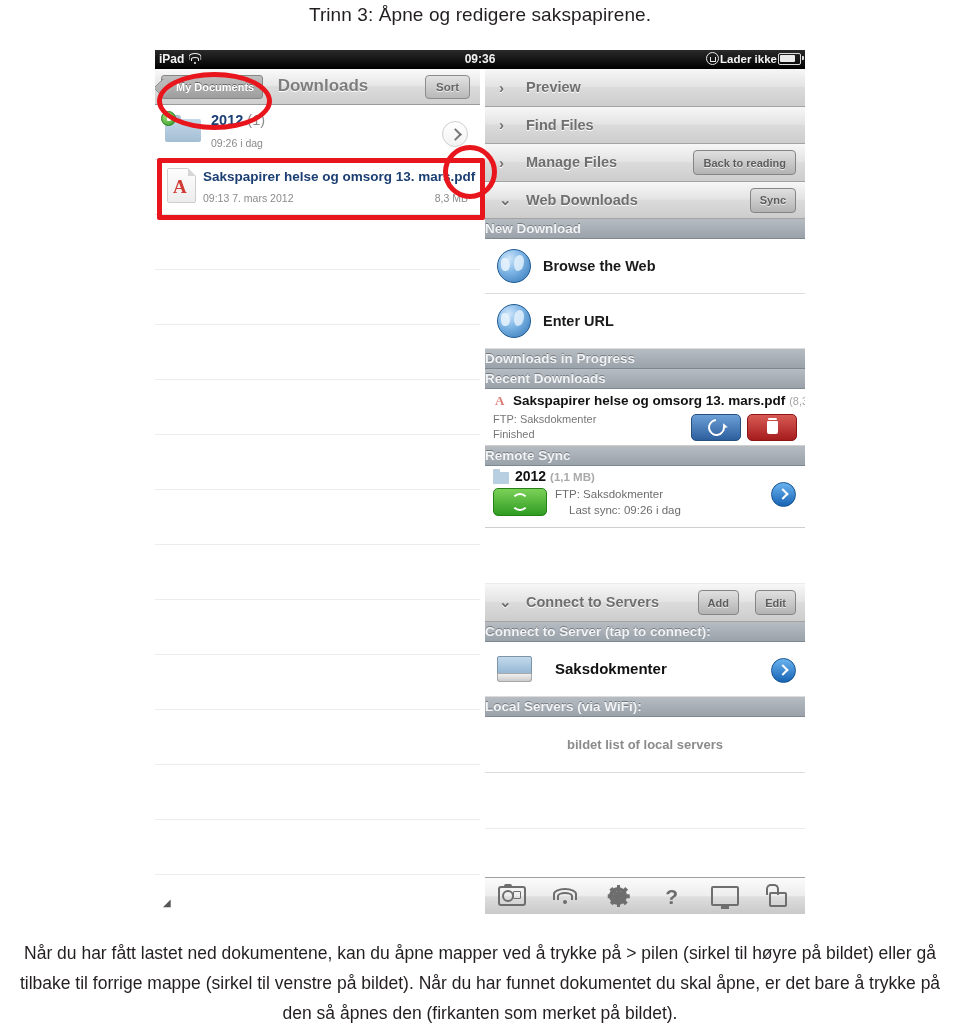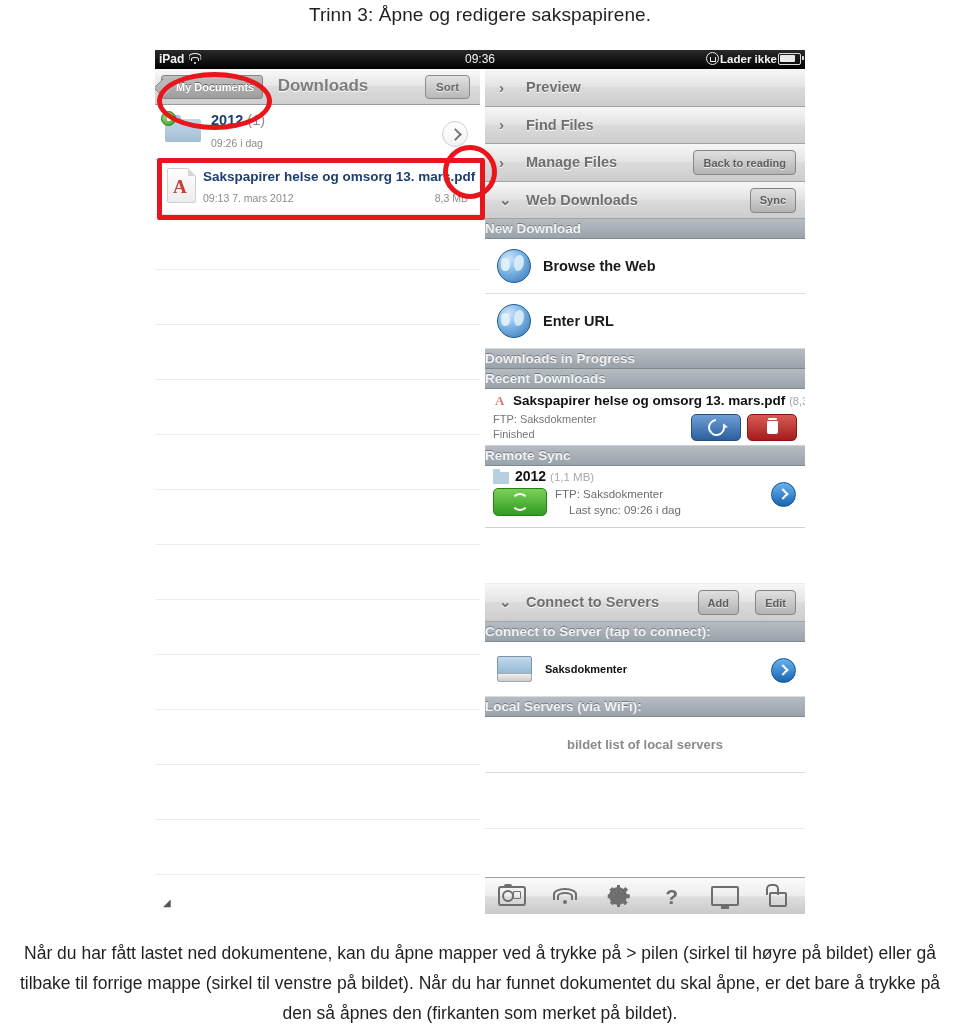--- a/index.html
+++ b/index.html
@@ -26,21 +26,21 @@
     background:#ffffff;overflow:hidden;
   }
 
   
   .statusbar{
     position:absolute;left:0;top:0;width:650px;height:19px;
     background:linear-gradient(#2a2a2a,#000000);
     color:#f2f2f2;font-size:11.5px;
   }
   .sb-left{position:absolute;left:4px;top:2px;display:flex;align-items:center;gap:4px;font-weight:bold;font-size:12px;}
-  .sb-center{position:absolute;left:0;top:2px;width:650px;text-align:center;font-weight:normal;font-size:12px;}
+  .sb-center{position:absolute;left:0;top:2px;width:650px;text-align:center;font-weight:bold;font-size:12px;}
   .sb-right{position:absolute;right:4px;top:2px;display:flex;align-items:center;gap:1px;font-weight:bold;font-size:11.5px;}
   .wifi-ico{display:inline-block;width:13px;height:10px;position:relative;}
   .wifi-ico i{position:absolute;border:1.6px solid #f2f2f2;border-bottom:none;border-radius:50% 50% 0 0;left:50%;transform:translateX(-50%);}
   .wifi-ico i:nth-child(1){width:11px;height:6px;bottom:4px;}
   .wifi-ico i:nth-child(2){width:6px;height:3.5px;bottom:3px;}
   .wifi-ico i:nth-child(3){width:2px;height:2px;bottom:0;background:#f2f2f2;border:none;border-radius:50%;}
   .lock-ico{display:inline-block;width:11px;height:11px;border:1.4px solid #e8e8e8;border-radius:50%;position:relative;}
   .lock-ico::after{content:"";position:absolute;left:3px;top:4px;width:4px;height:4px;border:1.3px solid #e8e8e8;border-top:none;border-radius:0 0 1px 1px;}
   .batt{display:inline-block;width:21px;height:10px;border:1.4px solid #dcdcdc;border-radius:2px;position:relative;}
   .batt::after{content:"";position:absolute;right:-3.5px;top:2.5px;width:2px;height:4px;background:#dcdcdc;border-radius:0 1px 1px 0;}
@@ -168,21 +168,21 @@
   .ib.trash{right:8px;background:linear-gradient(#d85a55,#a51c1c);border:1px solid #8d1414;}
   .ic-refresh{width:13px;height:13px;border:2.2px solid #fff;border-radius:50%;border-top-color:transparent;position:relative;transform:rotate(40deg);}
   .ic-refresh::after{content:"";position:absolute;right:-2px;top:-1px;border-width:4px 3px 0 3px;border-style:solid;border-color:#fff transparent transparent transparent;}
   .ic-trash{width:11px;height:13px;background:#fff;border-radius:1px 1px 2px 2px;position:relative;}
   .ic-trash::before{content:"";position:absolute;left:1px;top:-3.5px;width:9px;height:2px;background:#fff;border-radius:1px;}
 
   .sync-item{position:relative;height:62px;box-sizing:border-box;background:#fff;border-bottom:1px solid #cfcfcf;}
   .sy-folder{position:absolute;left:8px;top:6px;width:16px;height:12px;background:#b7cfe0;border-radius:1px;}
   .sy-folder::before{content:"";position:absolute;left:0;top:-3px;width:7px;height:3px;background:#b7cfe0;border-radius:1px 1px 0 0;}
   .sy-title{position:absolute;left:30px;top:2px;font-size:14px;font-weight:bold;color:#111;}
-  .sy-title .sz{color:#a9a9a9;font-weight:normal;font-size:11.5px;}
+  .sy-title .sz{color:#a9a9a9;font-weight:bold;font-size:11.5px;}
   .sy-btn{
     position:absolute;left:8px;top:22px;width:52px;height:26px;border-radius:5px;
     background:linear-gradient(#7cd158,#2f9c22);border:1px solid #258018;
     display:flex;align-items:center;justify-content:center;
   }
   .ic-sync{width:14px;height:14px;border:2.4px solid #fff;border-radius:50%;border-right-color:transparent;border-left-color:transparent;}
   .sy-l1{position:absolute;left:70px;top:22px;font-size:11.5px;color:#6d6d6d;}
   .sy-l2{position:absolute;left:84px;top:38px;font-size:11.5px;color:#6d6d6d;}
   .arrow-blue{
     position:absolute;right:9px;top:16px;width:23px;height:23px;border-radius:50%;
@@ -192,21 +192,21 @@
     content:"";position:absolute;left:7px;top:7px;width:6px;height:6px;
     border-top:2.3px solid #fff;border-right:2.3px solid #fff;transform:rotate(45deg);
   }
 
   .server-row{position:relative;height:55px;box-sizing:border-box;background:#fff;border-bottom:1px solid #dcdcdc;display:flex;align-items:center;}
   .hdd{
     width:33px;height:24px;margin-left:12px;flex:none;position:relative;
     background:linear-gradient(#c3d9ec,#7fa8c9);border:1px solid #7c94a8;border-radius:2px 2px 3px 3px;
   }
   .hdd::after{content:"";position:absolute;left:-1px;bottom:-1px;width:33px;height:7px;background:linear-gradient(#f0f0f0,#cccccc);border:1px solid #a8a8a8;border-radius:0 0 3px 3px;}
-  .server-row .slabel{margin-left:13px;font-size:11px;font-weight:bold;color:#111;}
+  .server-row .slabel{margin-left:23px;font-size:15px;font-weight:bold;color:#111;}
   .reload-row{height:55px;background:#fff;border-bottom:1px solid #dcdcdc;display:flex;align-items:center;justify-content:center;font-size:13px;font-weight:bold;color:#8b8b8b;}
   .blankr{height:55px;background:#fff;border-bottom:1px solid #ececec;}
 
   .toolbar{
     position:absolute;left:0;bottom:0;width:320px;height:36px;
     background:linear-gradient(#fbfbfb 0%,#ededed 50%,#dedede 52%,#c9c9c9 100%);
     border-top:1px solid #a0a0a0;display:flex;align-items:center;justify-content:space-around;
   }
   .tbi{width:34px;height:24px;position:relative;color:#6e6e6e;display:flex;align-items:center;justify-content:center;}
   .cam{width:24px;height:16px;border:2px solid #6e6e6e;border-radius:3px;position:relative;}

